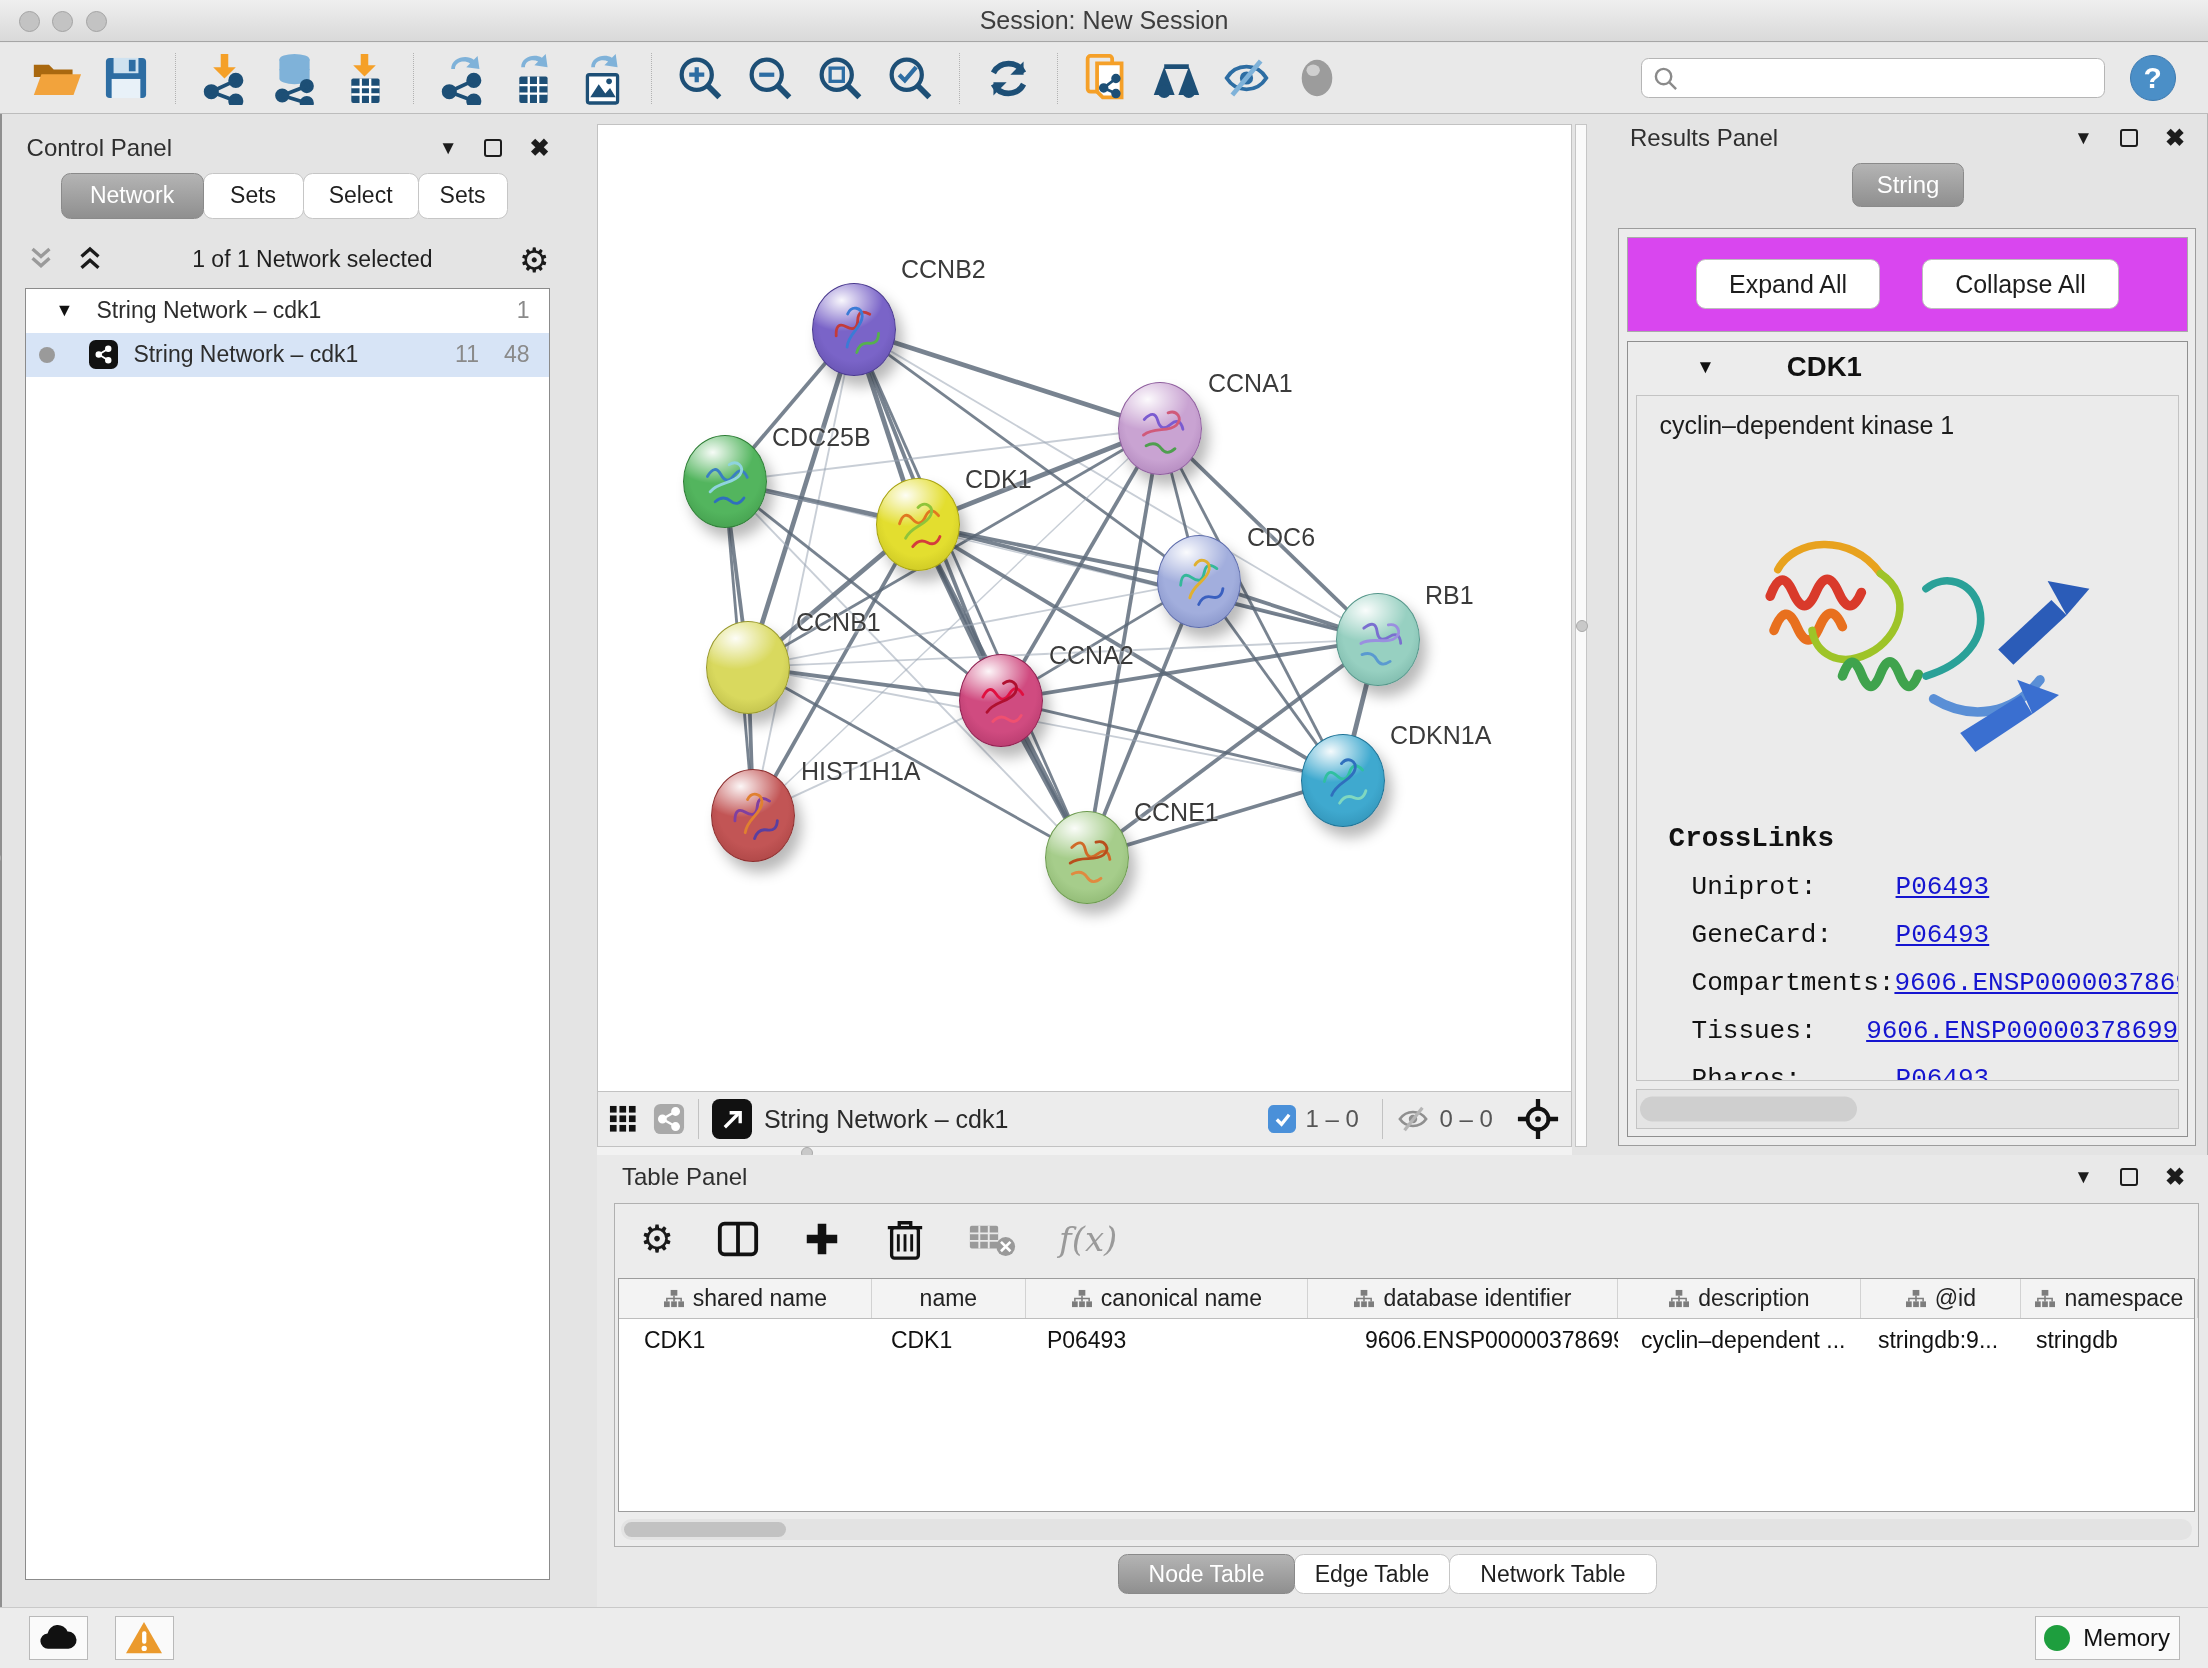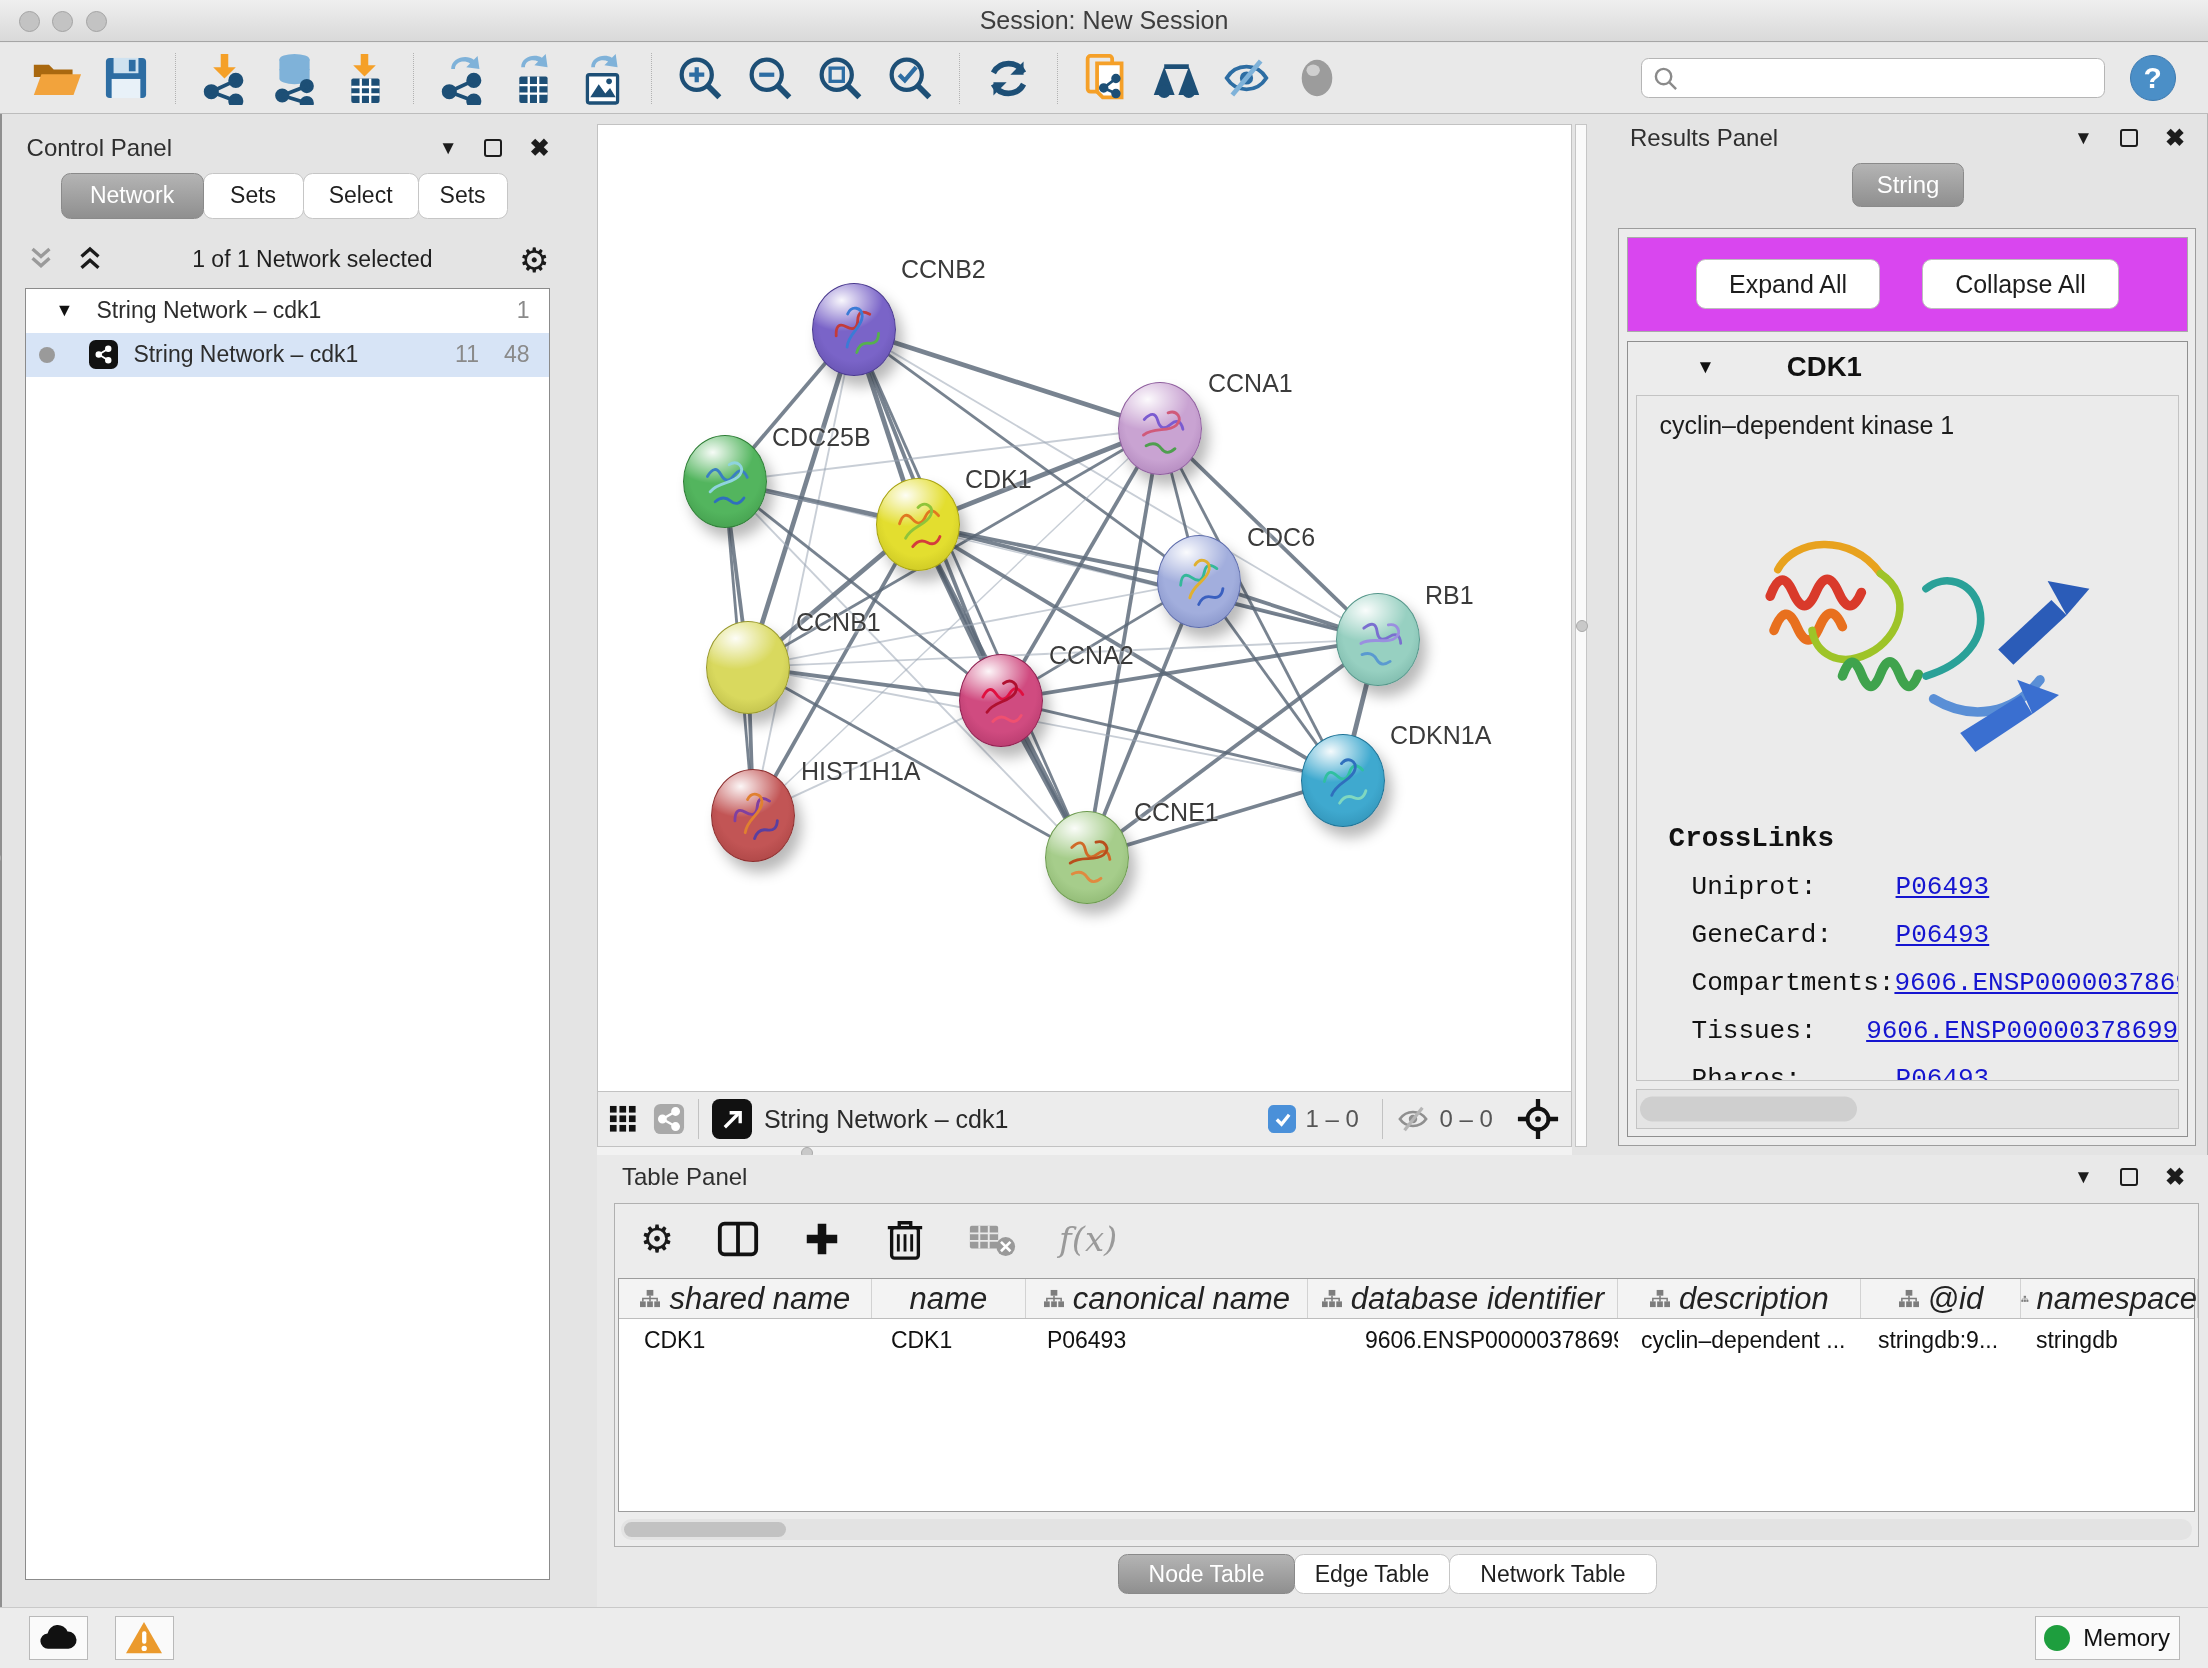--- a/index.html
+++ b/index.html
@@ -90,21 +90,21 @@
 
   
   .table-panel{position:absolute;left:595px;top:1041px;width:1613px;height:452px;background:#e9e9e9;}
   .tp-head{display:flex;align-items:center;padding:0 25px;height:44px;}
   .tp-head .win-icons{margin-left:auto;}
   .tp-box{position:absolute;left:17px;top:48px;right:11.4px;height:344px;border:1px solid #b0b0b0;background:#ececec;}
   .tp-toolbar{height:70px;display:flex;align-items:center;gap:42px;padding-left:25px;}
   .fx{font-family:"DejaVu Serif",serif;font-style:italic;color:#9a9a9a;font-size:34px;}
   .table{position:absolute;left:2.9px;top:74px;right:2.9px;height:234px;background:#fff;border:1px solid #9c9c9c;}
   .t-hrow{display:flex;height:40px;background:#f3f3f3;border-bottom:1px solid #bdbdbd;}
-  .t-hcell{display:flex;align-items:center;justify-content:center;gap:8px;font-size:31px;color:#222;border-right:1px solid #d2d2d2;overflow:hidden;white-space:nowrap;flex:none;font-style:italic;}
+  .t-hcell{display:flex;align-items:center;justify-content:center;gap:8px;font-size:23px;color:#222;border-right:1px solid #d2d2d2;overflow:hidden;white-space:nowrap;flex:none;}
   .t-row{display:flex;height:42px;}
   .t-cell{display:flex;align-items:center;font-size:23px;color:#111;overflow:hidden;white-space:nowrap;flex:none;}
   .t-hscroll{position:absolute;left:5.7px;bottom:5.7px;right:5.7px;height:21px;background:#e3e3e3;border-radius:10.5px;}
   .t-hthumb{position:absolute;left:3.8px;top:2.9px;width:162px;height:15px;border-radius:7.6px;background:#c2c2c2;}
   .tp-tabs{position:absolute;left:521px;top:399px;display:flex;height:40px;}
 
   
   .statusbar{position:absolute;left:0;top:1607px;width:2208px;height:61px;background:#ececec;border-top:1.9px solid #c9c9c9;display:flex;align-items:center;padding:0 28.5px;}
   .sb-btn{width:59px;height:44px;background:#fafafa;border:1.9px solid #b9b9b9;display:flex;align-items:center;justify-content:center;margin-right:27px;}
   .memory-btn{margin-left:auto;width:145px;height:44px;background:#fafafa;border:1.9px solid #b9b9b9;display:flex;align-items:center;justify-content:center;gap:13.3px;font-size:24px;color:#111;}

